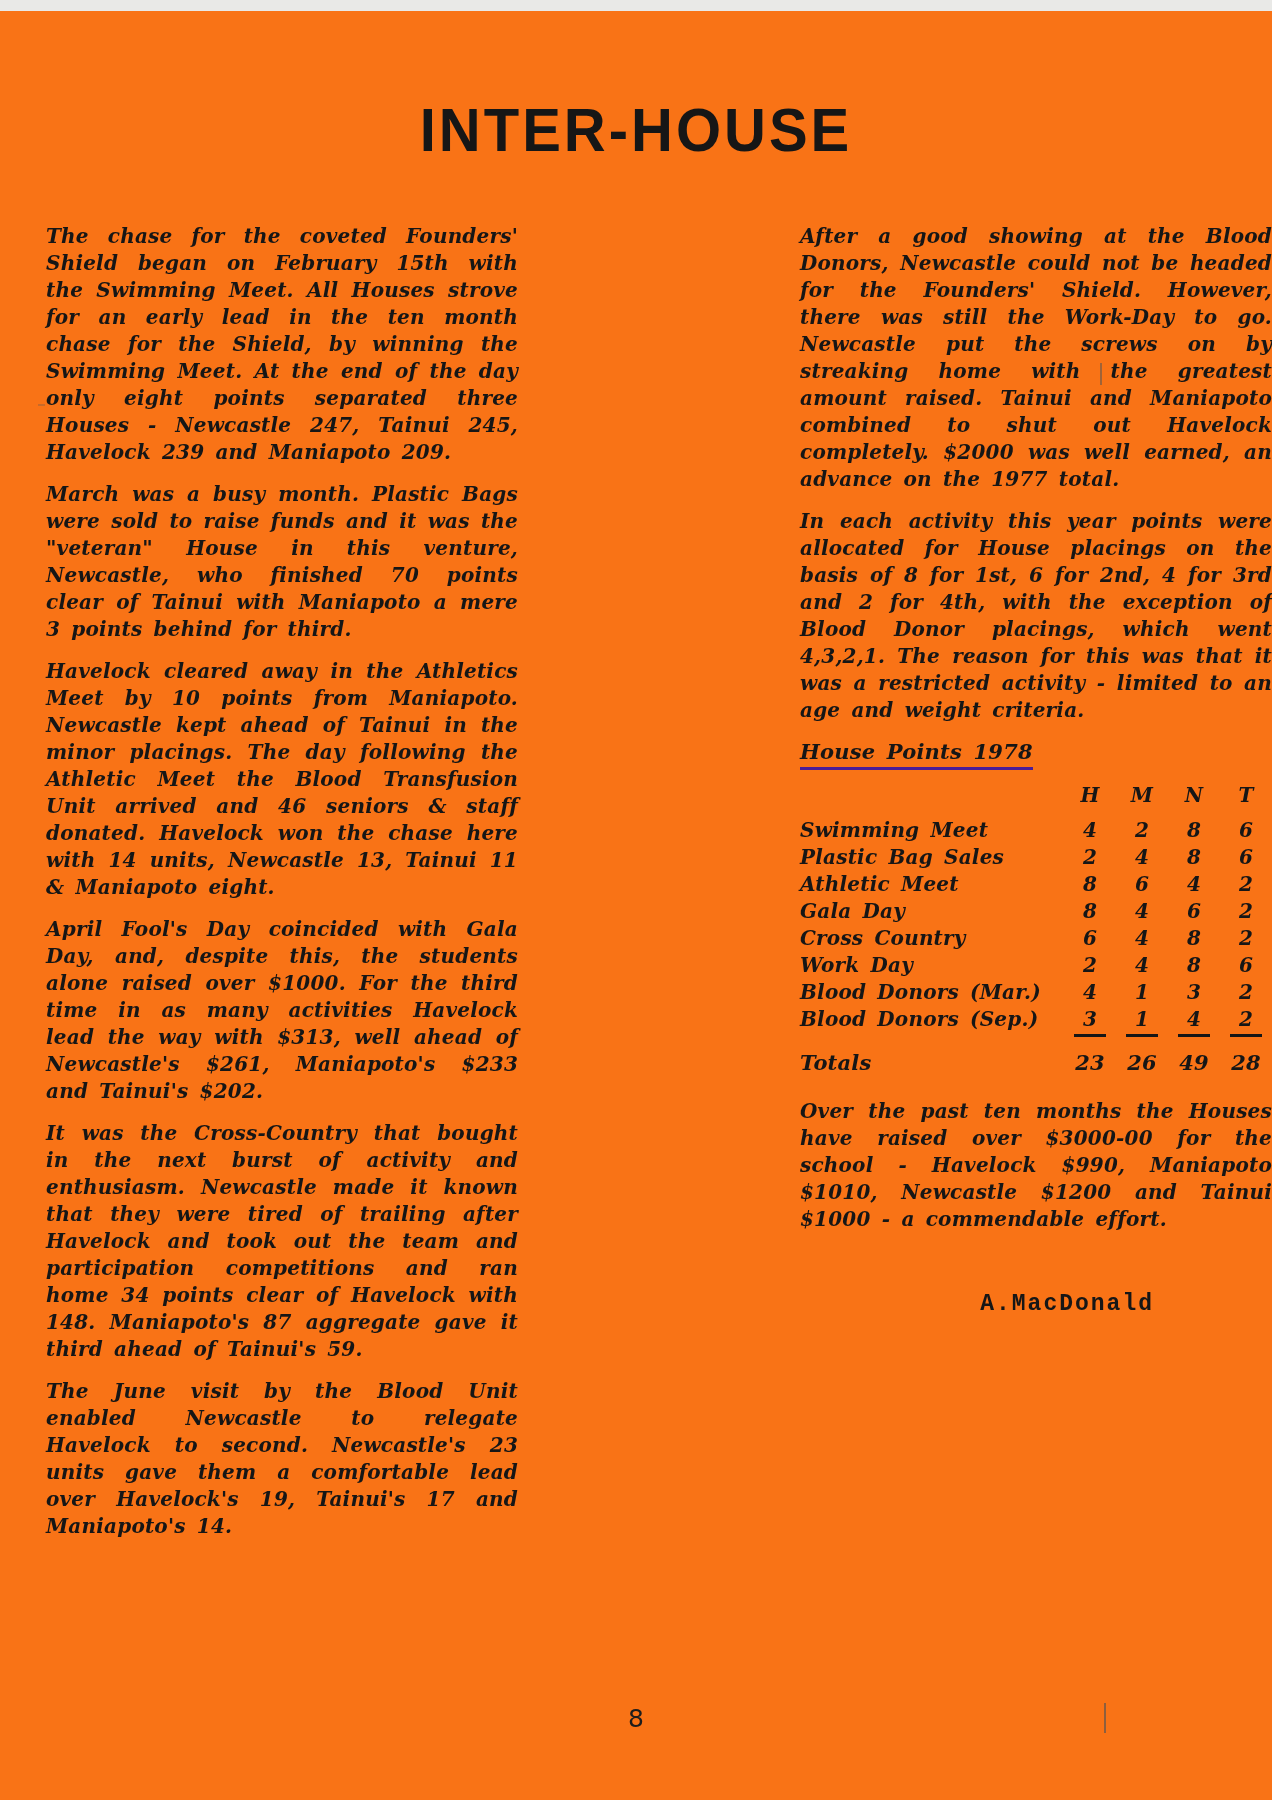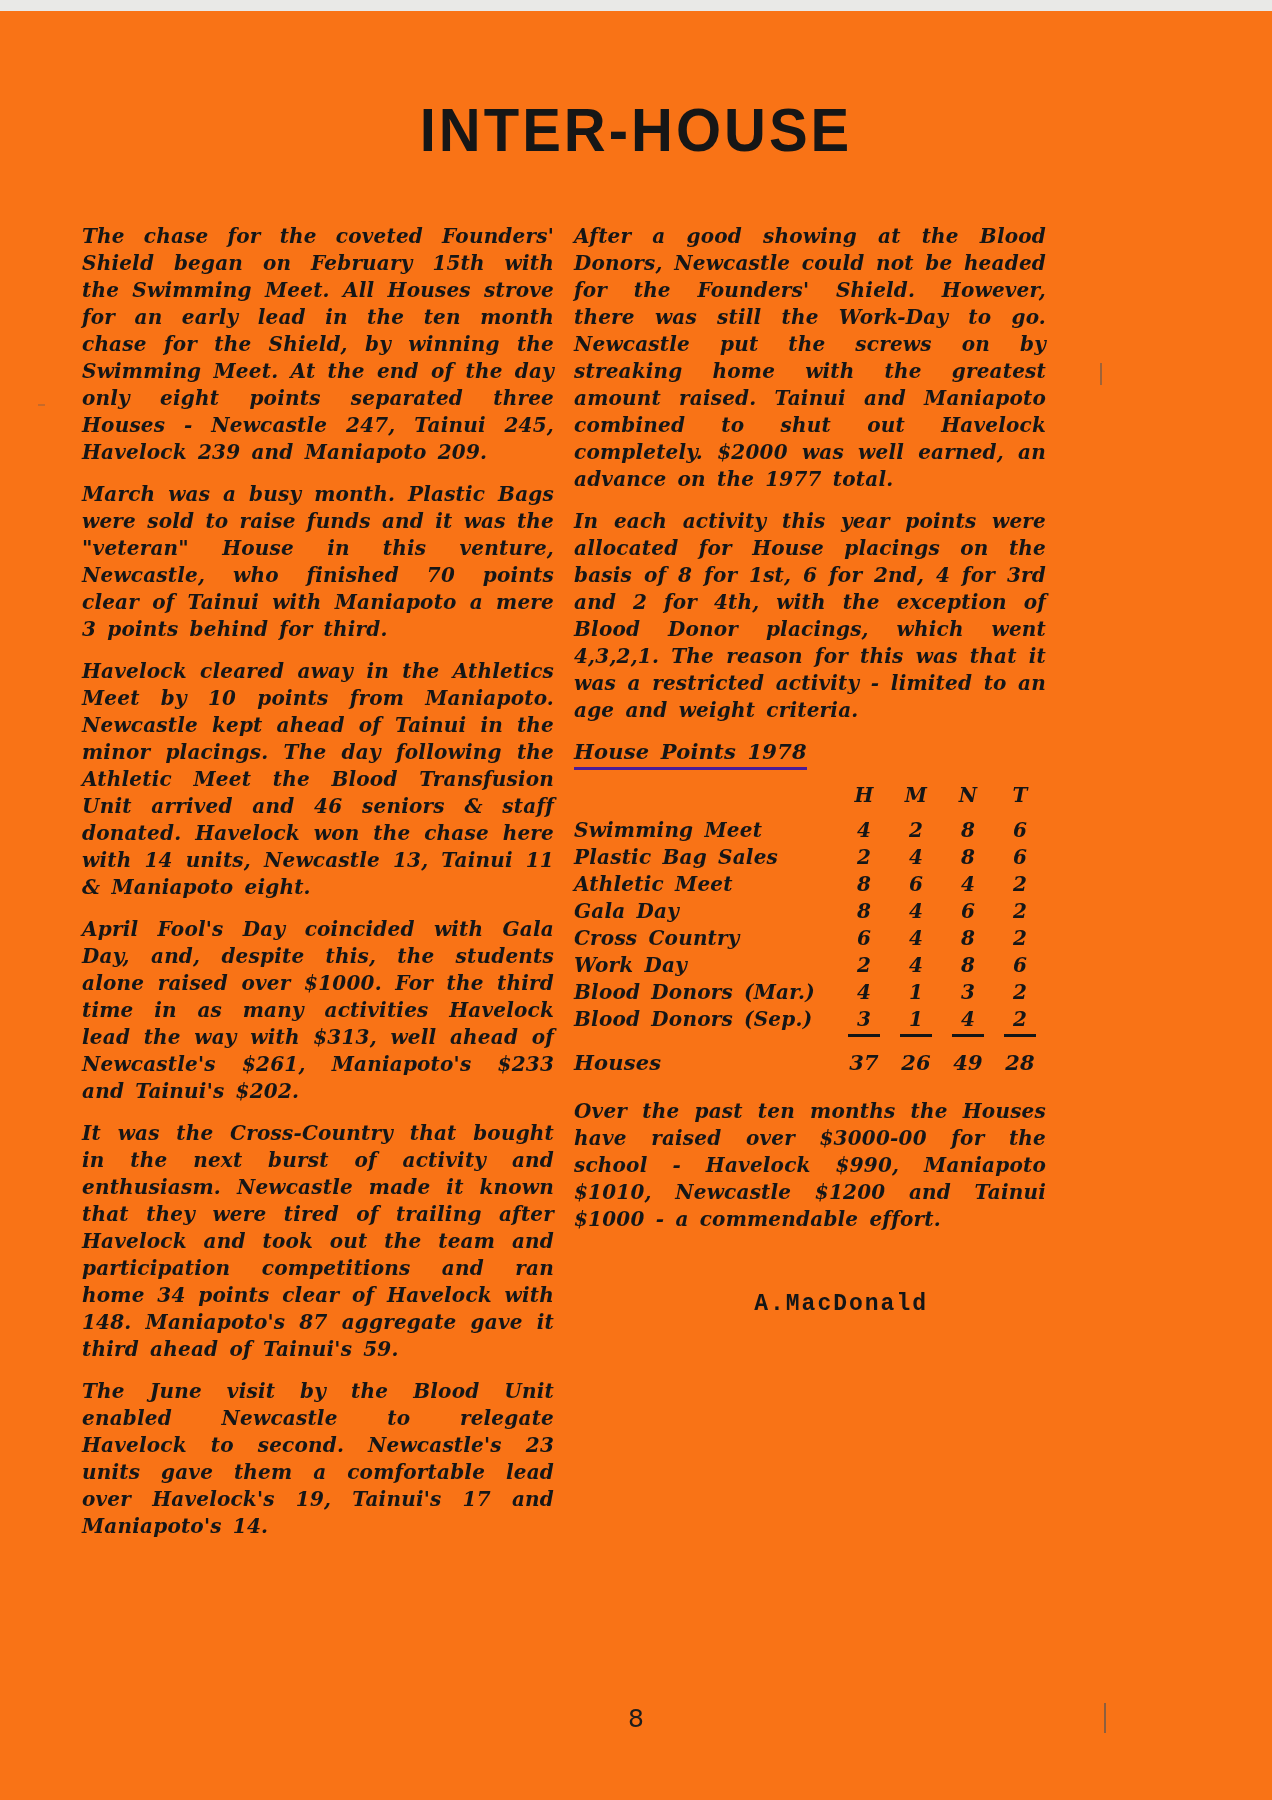--- a/index.html
+++ b/index.html
@@ -24,23 +24,24 @@
     font-weight: 900;
     font-size: 58px;
     line-height: 62px;
     letter-spacing: 3px;
     transform: scaleY(1.05);
     transform-origin: top center;
   }
 
   .columns {
     display: flex;
-    gap: 20px;
-    padding-left: 82px;
+    gap: 36px;
+    padding-left: 46px;
     margin-top: 68px;
+    justify-content: space-between;
   }
 
   .col {
     flex: 0 0 472px;
     width: 472px;
     font-family: "DejaVu Serif", serif;
     font-style: italic;
     font-weight: 700;
     font-size: 20px;
     line-height: 27px;
@@ -187,22 +188,22 @@
         </div>
         <div class="trow row-sep">
           <span class="tlabel">Blood Donors (Sep.)</span>
           <span class="tval"><span class="u2">3</span></span>
           <span class="tval"><span class="u2">1</span></span>
           <span class="tval"><span class="u2">4</span></span>
           <span class="tval"><span class="u2">2</span></span>
         </div>
 
         <div class="trow totals-row">
-          <span class="tlabel">Houses</span>
-          <span class="tval">37</span>
+          <span class="tlabel">Totals</span>
+          <span class="tval">23</span>
           <span class="tval">26</span>
           <span class="tval">49</span>
           <span class="tval">28</span>
         </div>
       </div>
 
       <p>Over the past ten months the Houses have raised over $3000-00 for the school - Havelock $990, Maniapoto $1010, Newcastle $1200 and Tainui $1000 - a commendable effort.</p>
 
       <div class="signature">A.MacDonald</div>
     </div>

